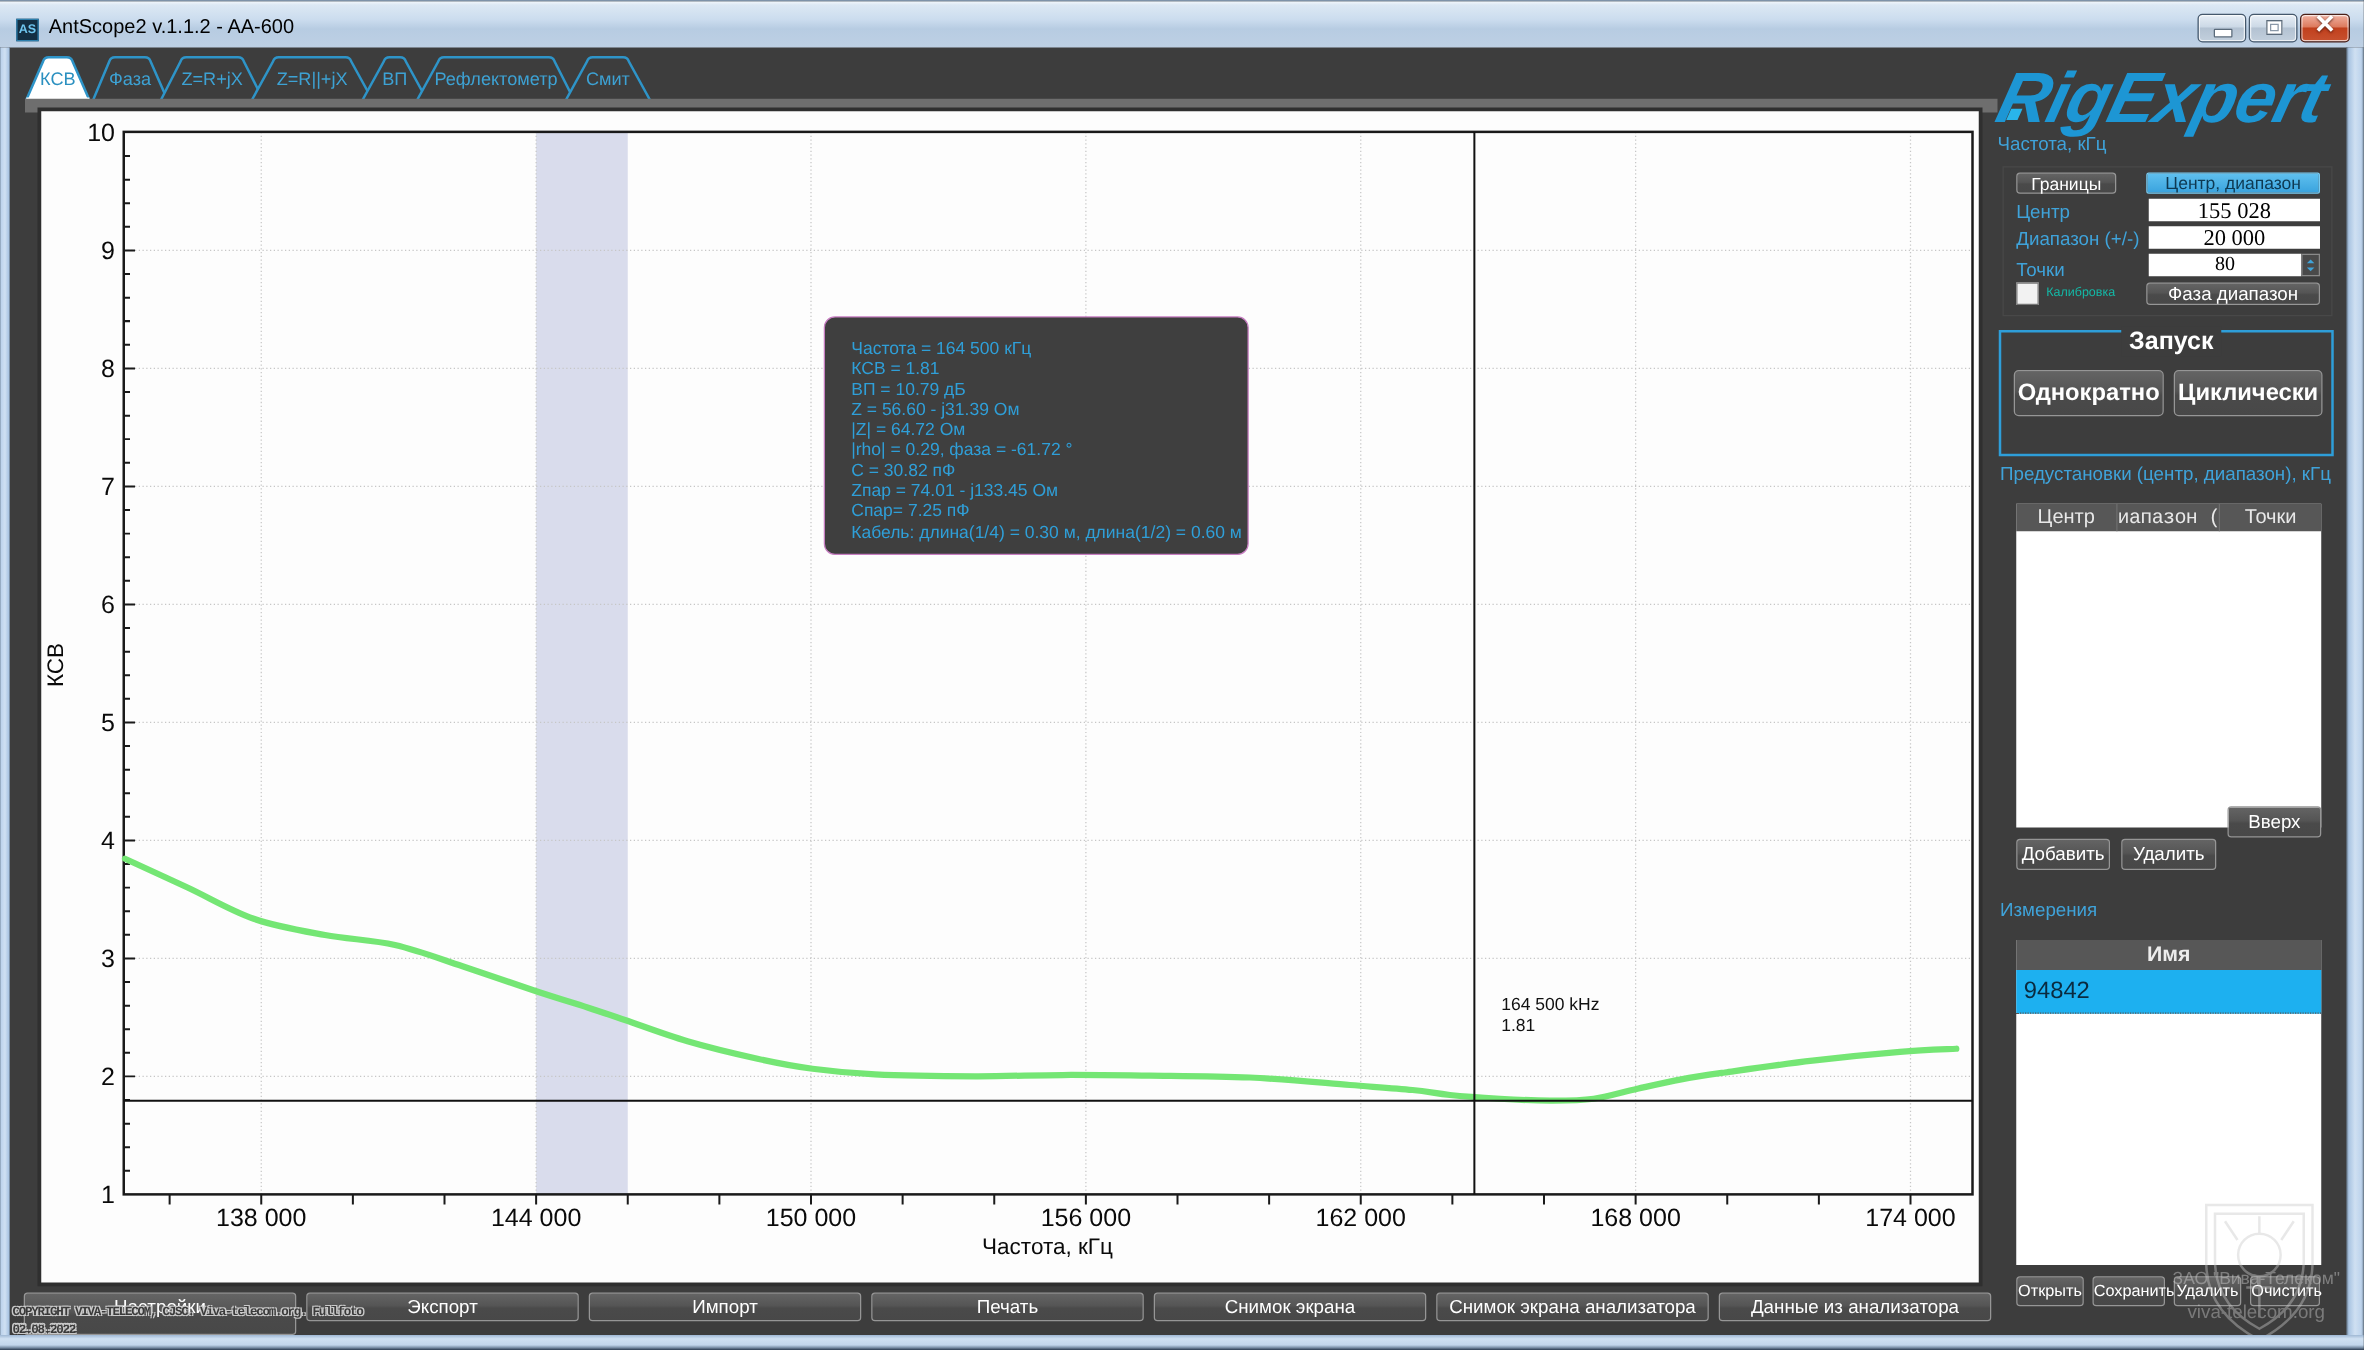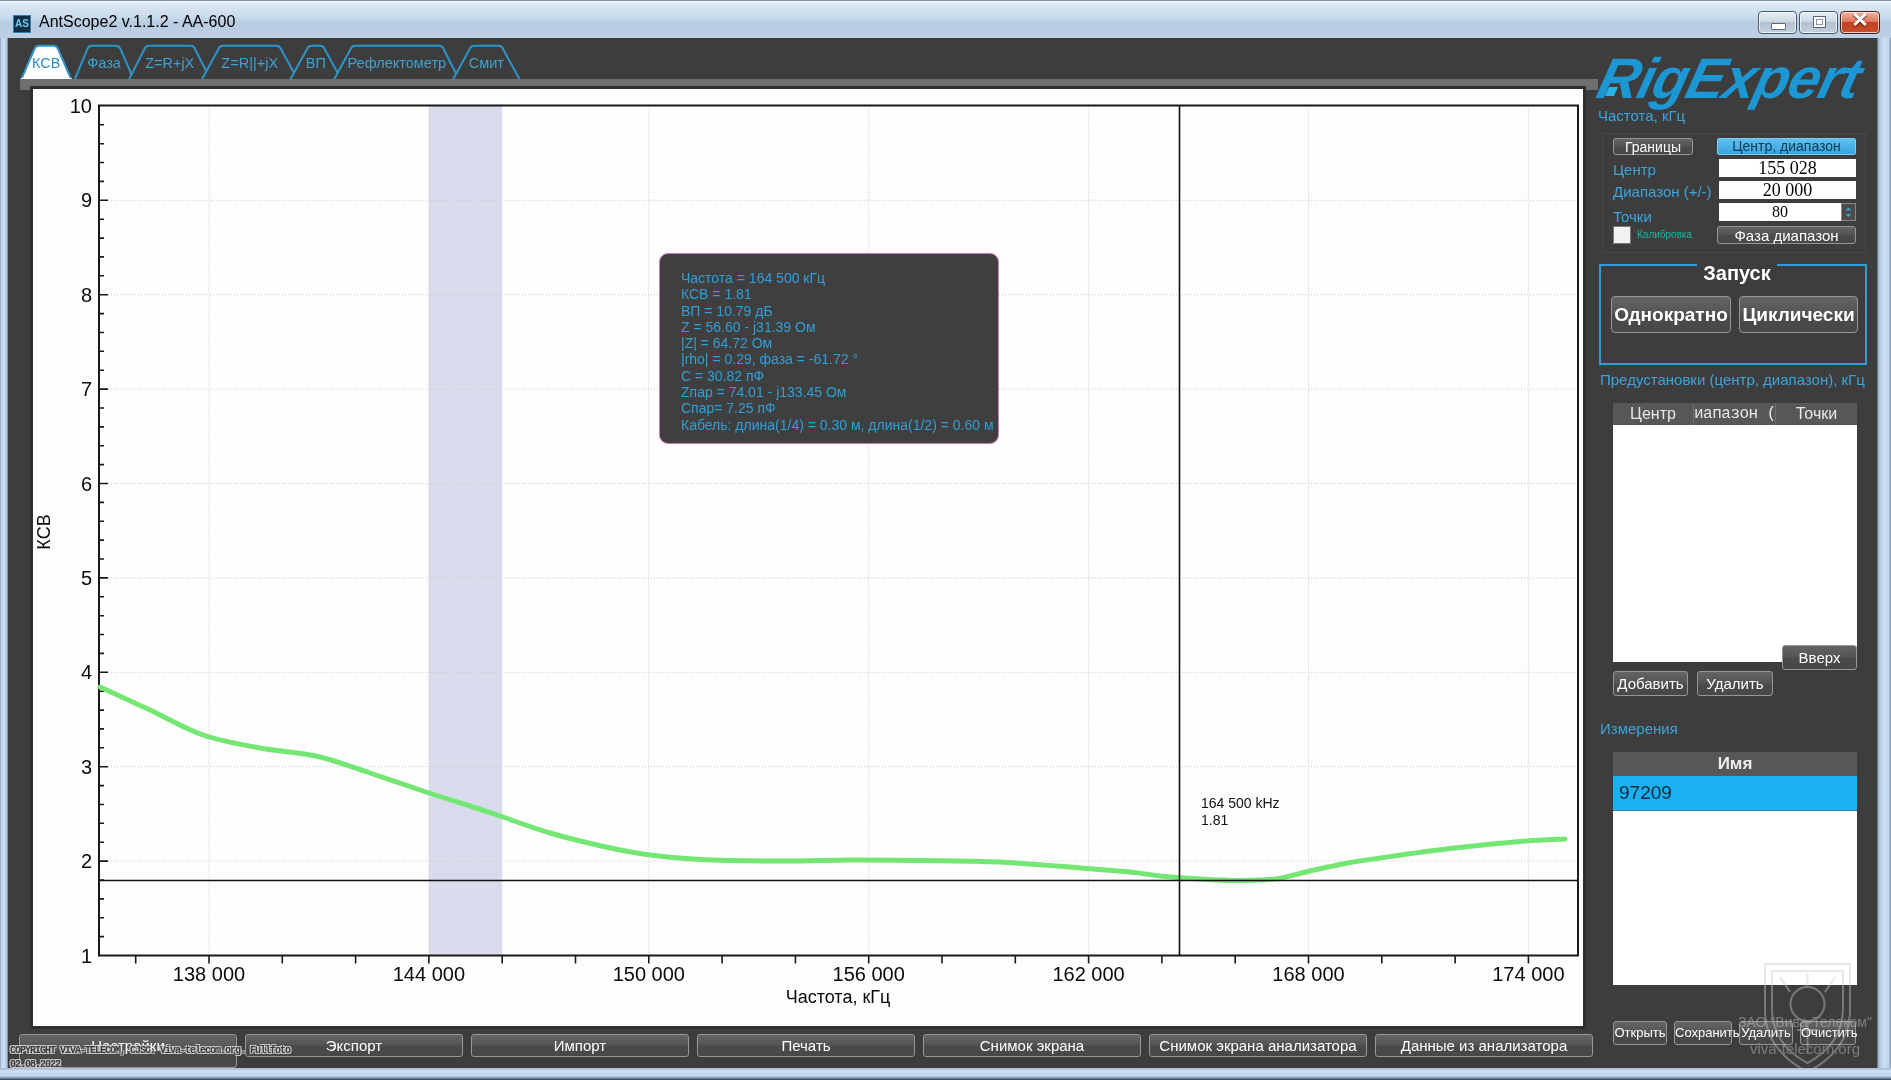--- a/index.html
+++ b/index.html
@@ -135,23 +135,23 @@
 <div class="abs" style="white-space:nowrap;left:1613px;top:671px;width:75px;height:25px;font-size:15px;">
       <span class="btn abs" style="left:0;top:0;width:75px;height:25px;line-height:23px;">Добавить</span>
     </div>
 <div class="abs" style="white-space:nowrap;left:1697px;top:671px;width:76px;height:25px;font-size:15px;">
       <span class="btn abs" style="left:0;top:0;width:76px;height:25px;line-height:23px;">Удалить</span>
     </div>
 <div class="abs" style="white-space:nowrap;left:1782px;top:645px;width:75px;height:25px;font-size:15px;padding-left:20px;">
       <span class="btn abs" style="left:0;top:0;width:75px;height:25px;line-height:23px;">Вверх</span>
     </div>
 <div class="abs" style="white-space:nowrap;left:1600px;top:720px;color:#3fa3da;font-size:15px;">Измерения</div>
-<div class="abs" style="left:1613px;top:752px;width:244px;height:233px;background:#fff;">
+<div class="abs" style="left:1613px;top:752px;width:244px;height:260px;background:#fff;">
 <div style="height:24px;background:#575757;color:#ececec;font-size:17px;font-weight:bold;text-align:center;line-height:24px;">Имя</div>
-<div style="height:35px;background:#1db0f0;color:#0a2a3f;font-size:19px;line-height:34px;padding-left:6px;border-bottom:1px dotted #555;box-sizing:border-box;">97209</div>
+<div style="height:35px;background:#1db0f0;color:#0a2a3f;font-size:19px;line-height:34px;padding-left:6px;border-bottom:1px dotted #555;box-sizing:border-box;">94842</div>
     </div>
 <div class="abs" style="white-space:nowrap;left:1613px;top:1021px;width:54px;height:24px;font-size:13px;">
       <span class="btn abs" style="left:0;top:0;width:54px;height:24px;line-height:22px;">Открыть</span>
     </div>
 <div class="abs" style="white-space:nowrap;left:1674px;top:1021px;width:58px;height:24px;font-size:13px;">
       <span class="btn abs" style="left:0;top:0;width:58px;height:24px;line-height:22px;">Сохранить</span>
     </div>
 <div class="abs" style="white-space:nowrap;left:1739px;top:1021px;width:54px;height:24px;font-size:13px;">
       <span class="btn abs" style="left:0;top:0;width:54px;height:24px;line-height:22px;">Удалить</span>
     </div>

